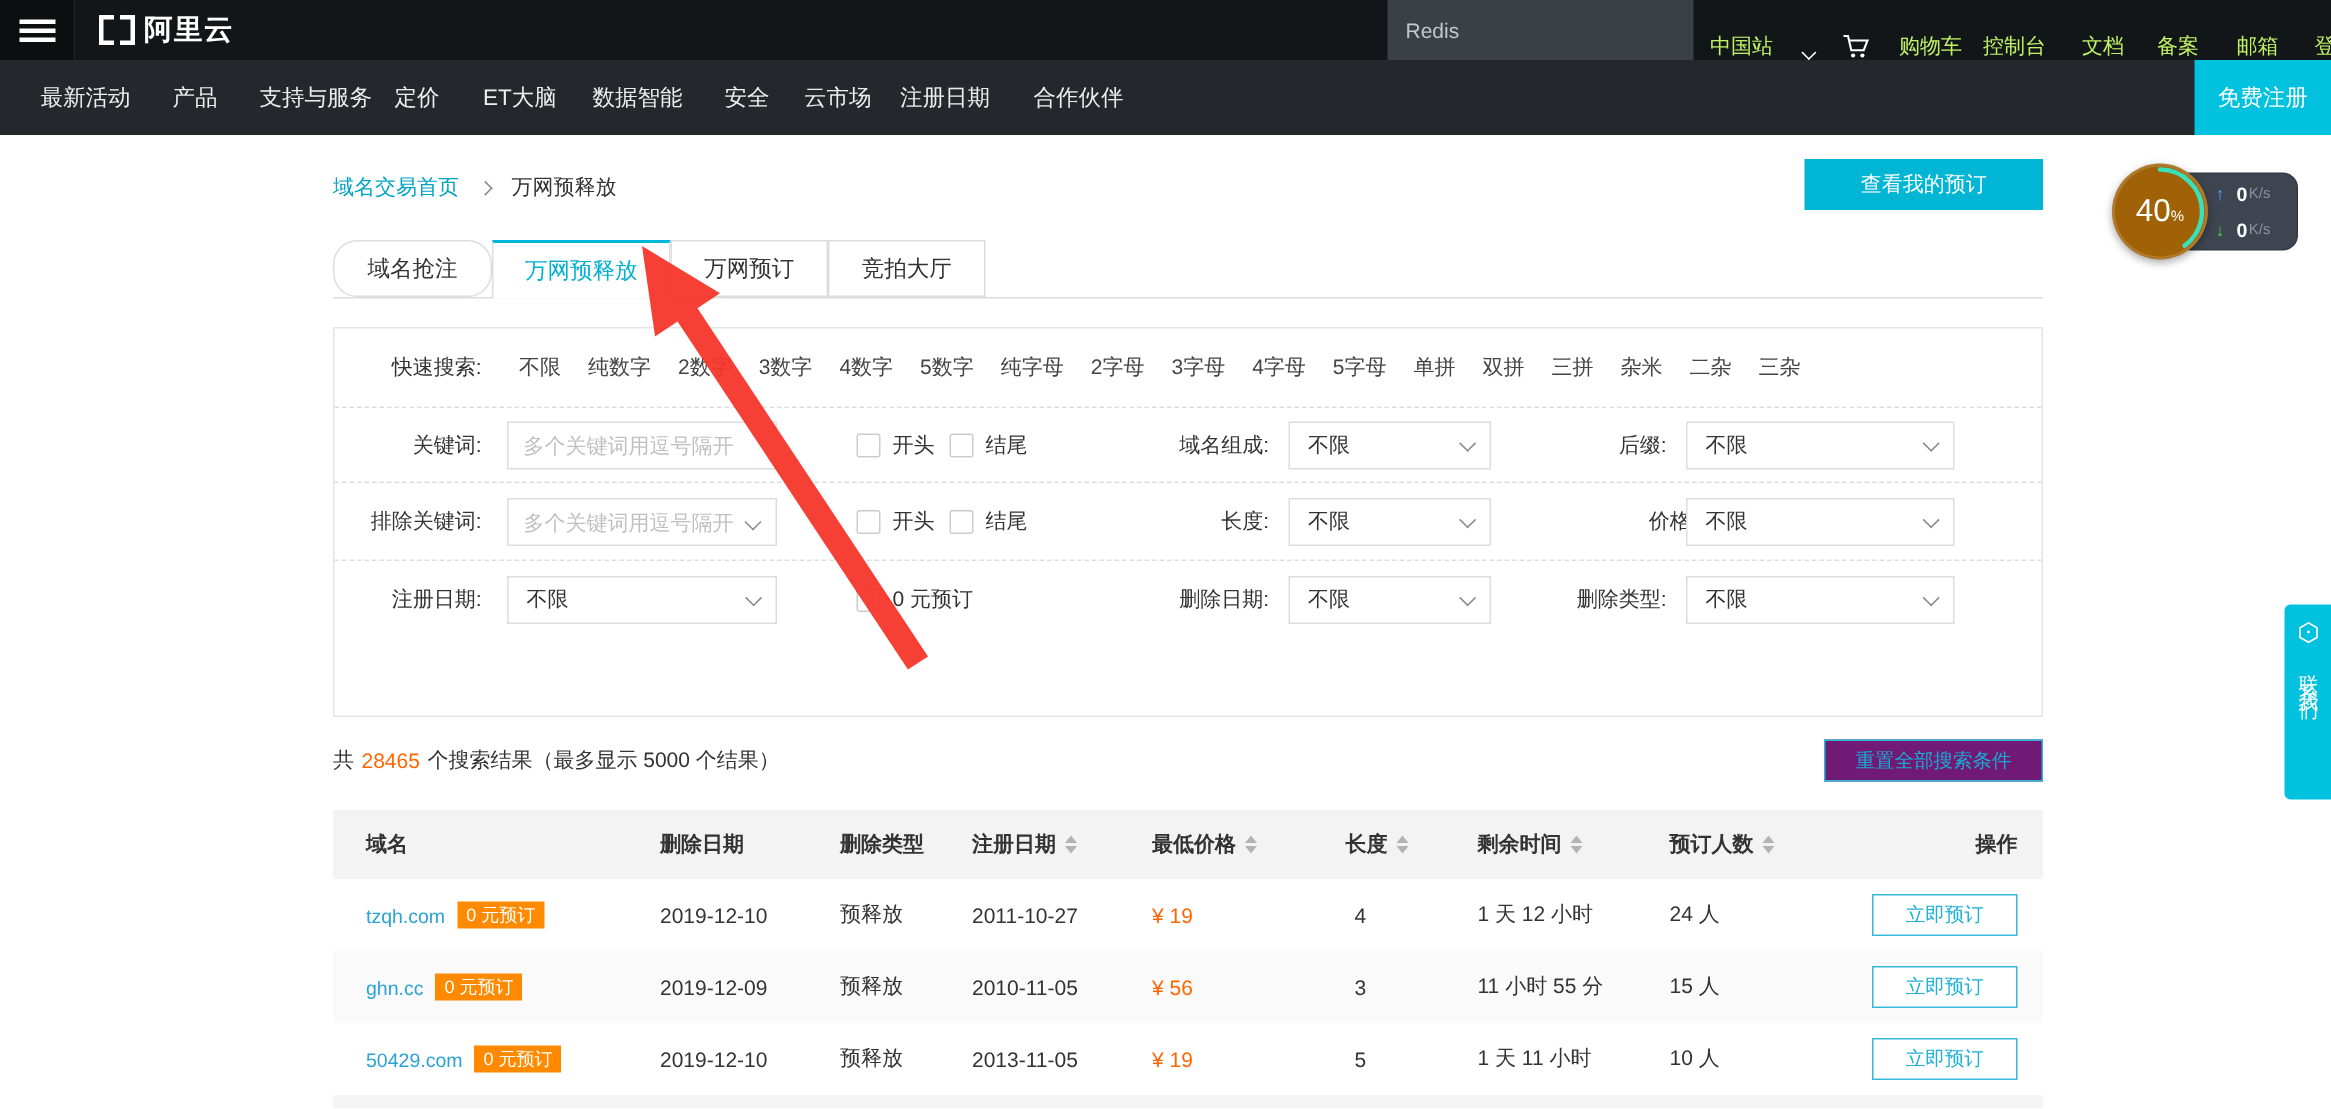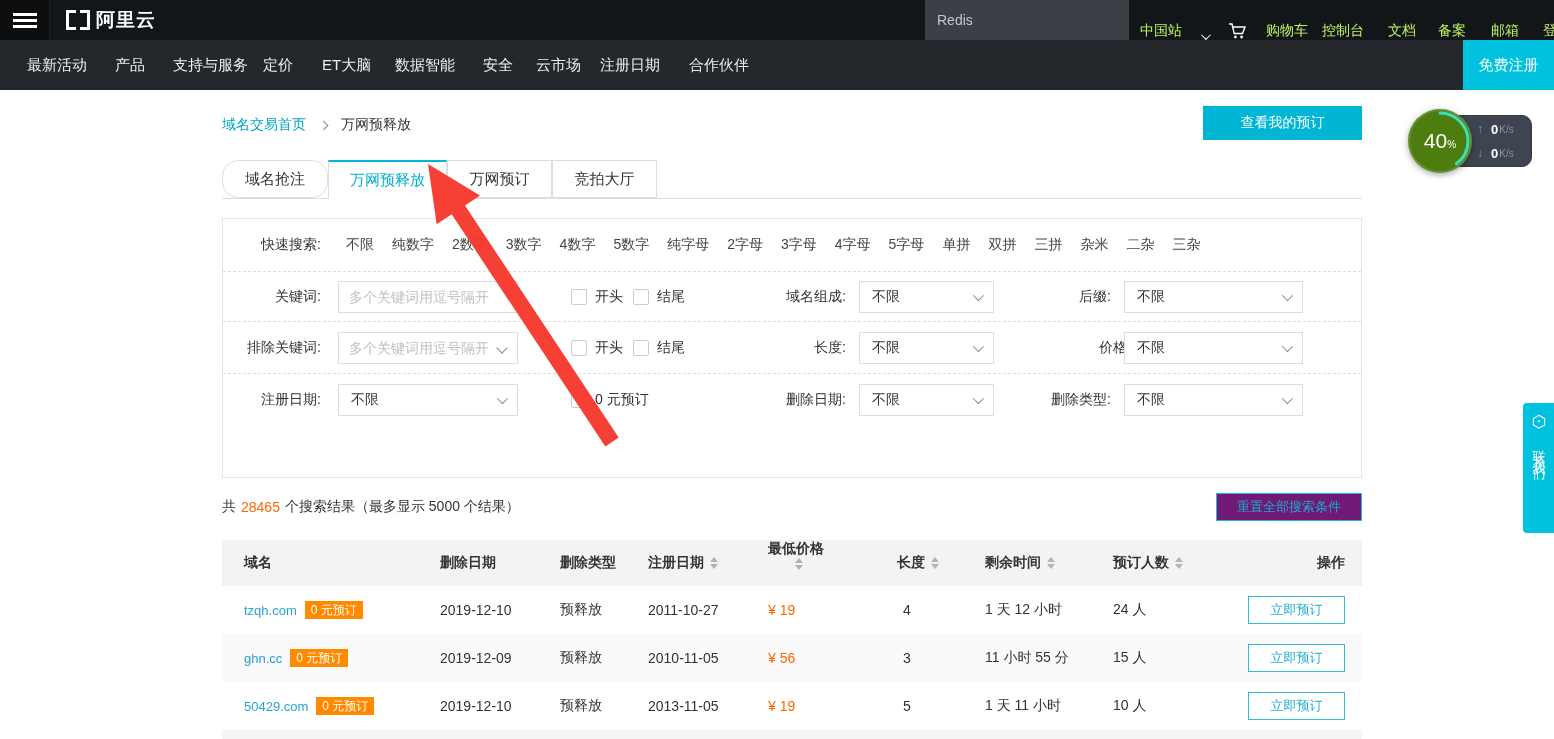--- a/index.html
+++ b/index.html
@@ -43,21 +43,21 @@
 
   
   .gpill { position:absolute; left:1450px; top:115px; width:82px; height:52px; background:#3e4551; border:1px solid #333a44;
            border-radius:10px; z-index:1; display:flex; flex-direction:column; justify-content:center; padding-left:26px; }
   .gprow { display:flex; align-items:center; height:24px; font-size:13px; }
   .gprow .arr { width:14px; font-weight:bold; font-size:12px; }
   .arr.up { color:#4aa3ff; } .arr.dn { color:#49c03f; }
   .gprow .val { color:#fff; font-weight:bold; }
   .gprow .unit { color:#8b929c; font-size:10px; margin-left:1px; }
   .gcircle { position:absolute; left:1408px; top:109px; width:64px; height:64px; border-radius:50%;
-             background:#4d7c0f; z-index:2; box-shadow:0 2px 6px rgba(0,0,0,.35), inset 0 0 0 2px rgba(255,255,255,.15); cursor:pointer; }
+             background:#a16207; z-index:2; box-shadow:0 2px 6px rgba(0,0,0,.35), inset 0 0 0 2px rgba(255,255,255,.15); cursor:pointer; }
   .gcircle svg { position:absolute; left:0; top:0; }
   .gtext { position:absolute; left:0; top:0; width:64px; height:64px; display:flex; align-items:center; justify-content:center; color:#fff; }
   .gtext .pct { font-size:21px; }
   .gtext .pu { font-size:10px; margin-top:7px; }
 
   
   .tabline { position:absolute; left:222px; top:198px; width:1140px; height:1px; background:#ddd; }
   .tab { position:absolute; top:160px; height:38px; background:#fff; border:1px solid #ddd; display:flex;
          align-items:center; justify-content:center; font-size:15px; color:#333; cursor:pointer; }
   .tab.active { border-top:2px solid #00b7d7; border-bottom:none; height:39px; color:#00b0d2; z-index:3; }
@@ -316,21 +316,21 @@
     <span class="th" style="left:22px;">域名</span>
     <span class="th" style="left:218px;">删除日期</span>
     <span class="th" style="left:338px;">删除类型</span>
     <span class="th" style="left:426px;">
       <span>注册日期</span>
       <span class="sort">
           <i class="su"></i>
           <i class="sd"></i>
         </span>
     </span>
-    <span class="th" style="left:546px;flex-direction:column;">
+    <span class="th" style="left:546px;">
       <span>最低价格</span>
       <span class="sort">
           <i class="su"></i>
           <i class="sd"></i>
         </span>
     </span>
     <span class="th" style="left:675px;">
       <span>长度</span>
       <span class="sort">
           <i class="su"></i>

